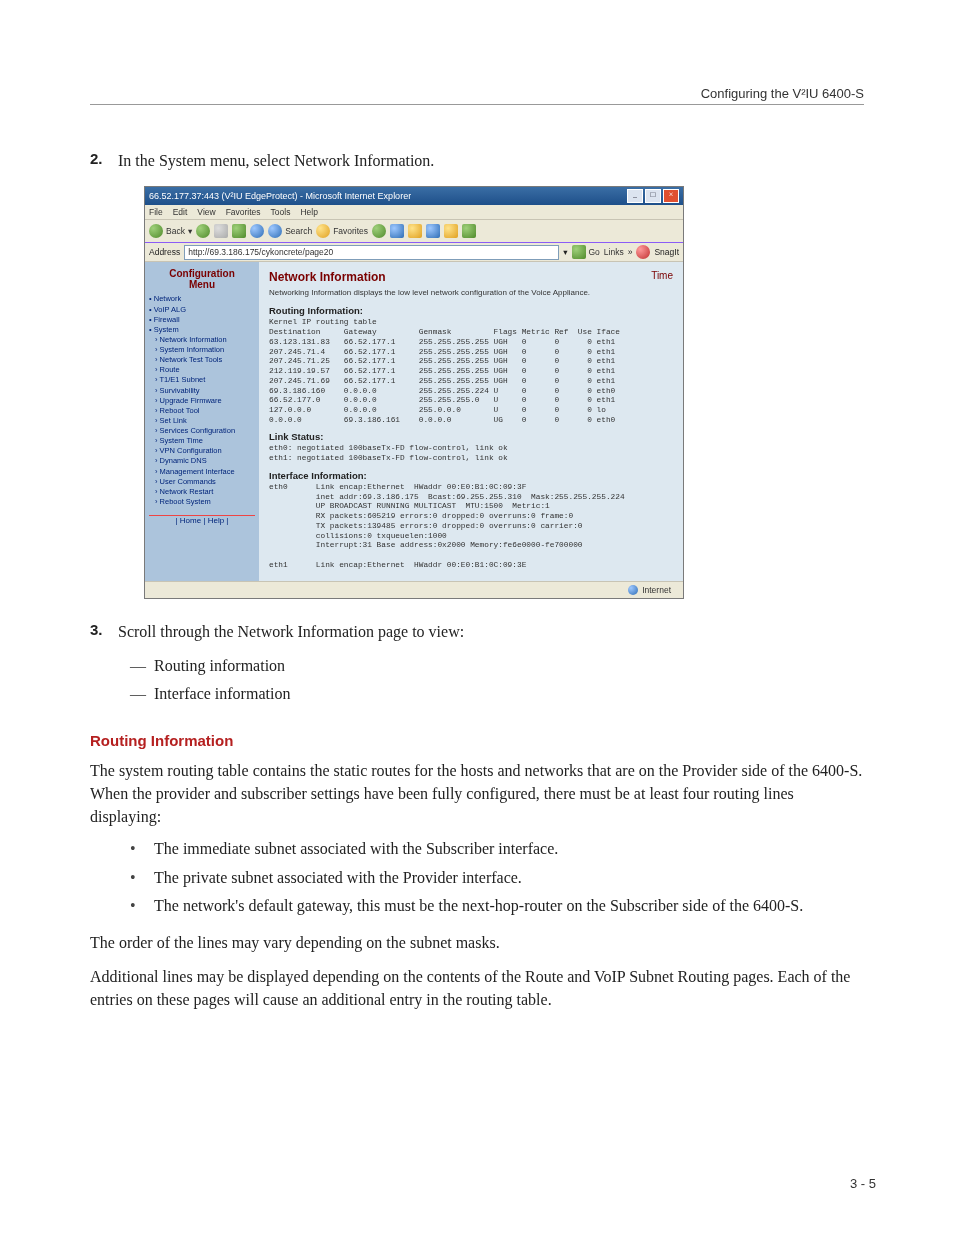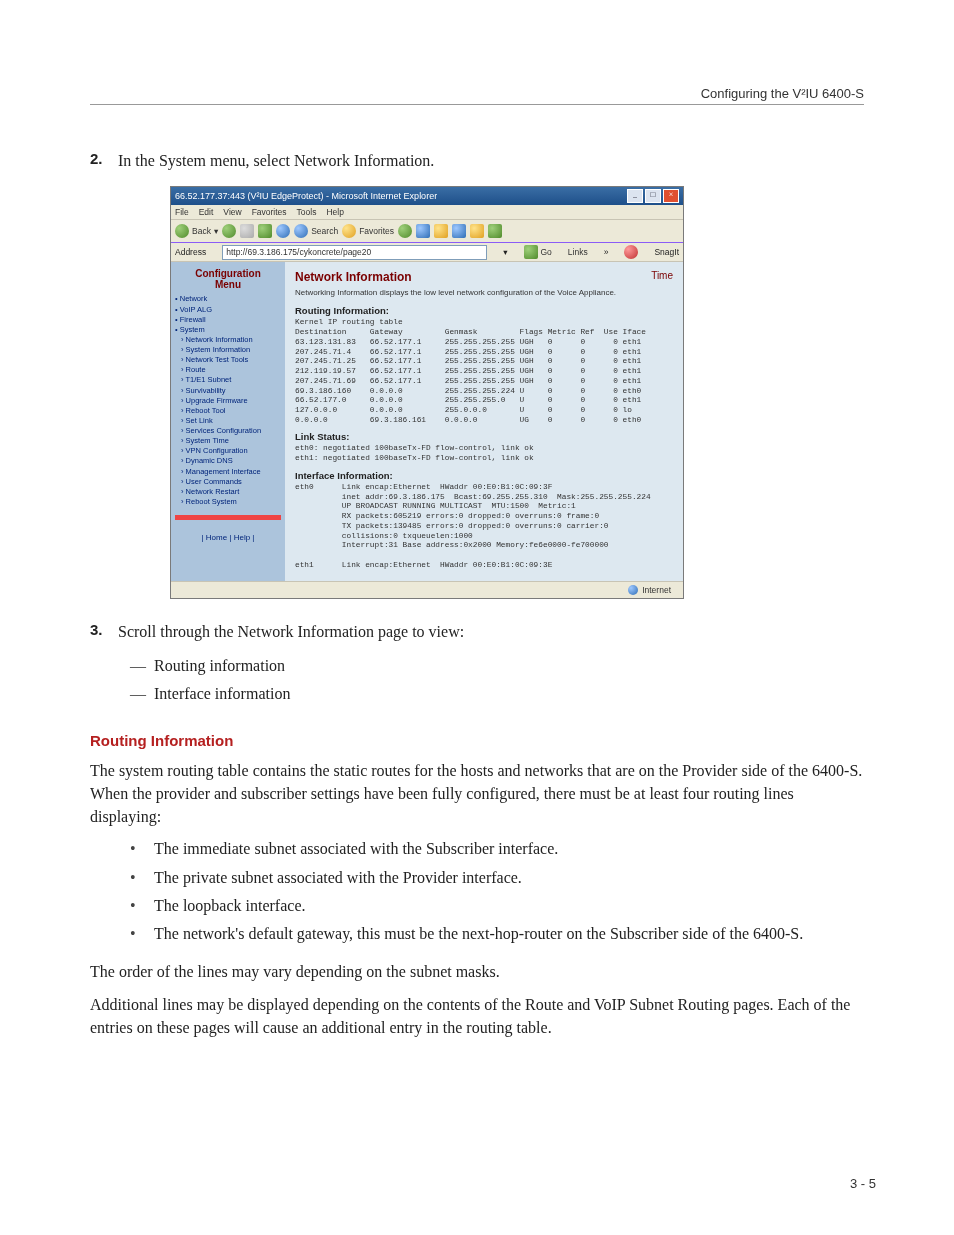--- a/index.html
+++ b/index.html
@@ -4,48 +4,48 @@
 <style>
   html,body{margin:0;padding:0;background:#fff;font-family:"Times New Roman",serif;color:#222;}
   .page{width:954px;min-height:1235px;margin:0 auto;position:relative;box-sizing:border-box;padding:60px 90px 60px 90px;}
   .running-head{position:absolute;top:86px;right:90px;font-family:Arial,Helvetica,sans-serif;font-size:13px;color:#333;}
   .running-rule{position:absolute;top:104px;left:90px;right:90px;border-top:1px solid #999;}
   .content{margin-top:90px;}
   .step{display:flex;margin-bottom:12px;}
   .step-num{font-weight:bold;font-family:Arial,Helvetica,sans-serif;font-size:15px;width:28px;flex:none;}
   .step-body{font-size:16px;line-height:1.4;}
   .screenshot{margin:14px 0 22px 54px;width:540px;height:auto;}
-  .ss-frame{border:1px solid #7a7a7a;background:#ef4444;margin-left:26px;}
+  .ss-frame{border:1px solid #7a7a7a;background:#ef4444;}
   .ss-titlebar{height:18px;background:linear-gradient(#3a6ea5,#1e4f8a);display:flex;align-items:center;justify-content:space-between;padding:0 4px;}
   .ss-titletxt{color:#fff;font-family:Tahoma,Arial,sans-serif;font-size:9px;white-space:nowrap;overflow:hidden;}
   .ss-winbtns{display:flex;gap:2px;}
   .ss-winbtn{width:14px;height:12px;background:#dce4f0;border:1px solid #fff;font-size:8px;line-height:10px;text-align:center;color:#223;}
   .ss-winbtn.cl{background:#e05030;color:#fff;}
   .ss-menubar{height:14px;background:#ece9d8;border-bottom:1px solid #c8c4b4;font-family:Tahoma,Arial,sans-serif;font-size:8.5px;color:#333;padding-left:4px;display:flex;gap:10px;align-items:center;}
   .ss-toolbar{height:22px;background:#ece9d8;border-bottom:1px solid #8b5cf6;display:flex;align-items:center;padding:0 4px;gap:4px;}
   .ss-tbtn{display:flex;align-items:center;gap:3px;font-family:Tahoma,Arial,sans-serif;font-size:8.5px;color:#333;}
   .ss-ico{width:14px;height:14px;border-radius:7px;background:radial-gradient(circle at 30% 30%,#9fd07a,#4f8a2a);display:inline-block;}
   .ss-ico.gr{background:radial-gradient(circle at 30% 30%,#9fd07a,#4f8a2a);}
   .ss-ico.gy{background:radial-gradient(circle at 30% 30%,#ddd,#aaa);}
   .ss-ico.bl{background:radial-gradient(circle at 30% 30%,#9ec8ff,#2e6db5);}
   .ss-ico.yl{background:radial-gradient(circle at 30% 30%,#ffe38a,#e0a020);}
   .ss-ico.sq{border-radius:2px;}
-  .ss-addr{height:18px;background:#ece9d8;border-bottom:1px solid #c8c4b4;display:flex;align-items:center;font-family:Tahoma,Arial,sans-serif;font-size:8.5px;padding:0 4px;gap:16px;}
+  .ss-addr{height:18px;background:#ece9d8;border-bottom:1px solid #c8c4b4;display:flex;align-items:center;font-family:Tahoma,Arial,sans-serif;font-size:8.5px;padding:0 4px;gap:4px;}
   .ss-addr-field{flex:1;height:13px;background:#fff;border:1px solid #7f9db9;font-size:8.5px;padding:0 3px;line-height:13px;color:#333;white-space:nowrap;overflow:hidden;}
   .ss-go{display:flex;align-items:center;gap:3px;font-size:8.5px;color:#333;}
   .ss-links{font-size:8.5px;color:#333;}
   .ss-body{display:flex;background:#fff;}
   .ss-side{width:106px;background:#acc4dc;padding:6px 4px;font-family:Verdana,Arial,sans-serif;}
   .ss-side .conf-hd{text-align:center;color:#7a0000;font-weight:bold;font-size:10px;line-height:1.1;}
   .ss-side ul{list-style:none;margin:4px 0 0 0;padding:0;}
   .ss-side li{font-size:7.5px;color:#00247a;line-height:1.35;white-space:nowrap;cursor:default;}
   .ss-side li.indent{padding-left:6px;}
   .ss-side li.top::before{content:"• ";}
   .ss-side li.sub::before{content:"› ";color:#00247a;}
-  .ss-side .side-bot{margin-top:8px;border-top:5px solid #ef4444;padding-top:13px;font-size:8px;color:#00247a;text-align:center;}
+  .ss-side .side-bot{margin-top:8px;border-top:1px solid #ef4444;padding-top:0;font-size:8px;color:#00247a;text-align:center;}
   .ss-main{flex:1;background:#dde8f0;padding:8px 10px;font-family:"Courier New",monospace;font-size:8.5px;color:#333;overflow:hidden;}
   .ss-main .mn-title{color:#7a0000;font-family:Verdana,Arial,sans-serif;font-weight:bold;font-size:12px;}
   .ss-main .mn-info{float:right;color:#7a0000;font-family:Verdana,Arial,sans-serif;font-size:10px;margin-top:-14px;}
   .ss-main .mn-desc{font-family:Verdana,Arial,sans-serif;font-size:8px;color:#333;margin:4px 0 8px 0;}
   .ss-sect{font-family:Verdana,Arial,sans-serif;font-weight:bold;font-size:9.5px;color:#222;margin-top:6px;}
   .ss-pre{white-space:pre;font-size:7.8px;line-height:1.25;margin:2px 0;}
   .ss-status{height:16px;background:#ece9d8;border-top:1px solid #c8c4b4;display:flex;align-items:center;justify-content:flex-end;padding:0 12px;font-family:Tahoma,Arial,sans-serif;font-size:8.5px;color:#333;gap:4px;}
   .ss-globe{width:10px;height:10px;border-radius:5px;background:radial-gradient(circle at 30% 30%,#9ec8ff,#2e6db5);display:inline-block;}
   .sub-list{margin:4px 0 14px 40px;padding:0;}
   .sub-list li{list-style:none;position:relative;padding-left:24px;margin:6px 0;font-size:16px;line-height:1.4;}
@@ -197,21 +197,20 @@
     <ul class="sub-list dash">
       <li>Routing information</li>
       <li>Interface information</li>
     </ul>
 
     <h4 class="sect">Routing Information</h4>
     <p class="body">The system routing table contains the static routes for the hosts and networks that are on the Provider side of the 6400-S. When the provider and subscriber settings have been fully configured, there must be at least four routing lines displaying:</p>
     <ul class="sub-list dot">
       <li>The immediate subnet associated with the Subscriber interface.</li>
       <li>The private subnet associated with the Provider interface.</li>
-      <li>The loopback interface.</li>
       <li>The network's default gateway, this must be the next-hop-router on the Subscriber side of the 6400-S.</li>
     </ul>
     <p class="body">The order of the lines may vary depending on the subnet masks.</p>
     <p class="body">Additional lines may be displayed depending on the contents of the Route and VoIP Subnet Routing pages. Each of the entries on these pages will cause an additional entry in the routing table.</p>
   </div>
 
   <div class="pagefoot">3 - 5</div>
 </div>
 
 </body></html>

